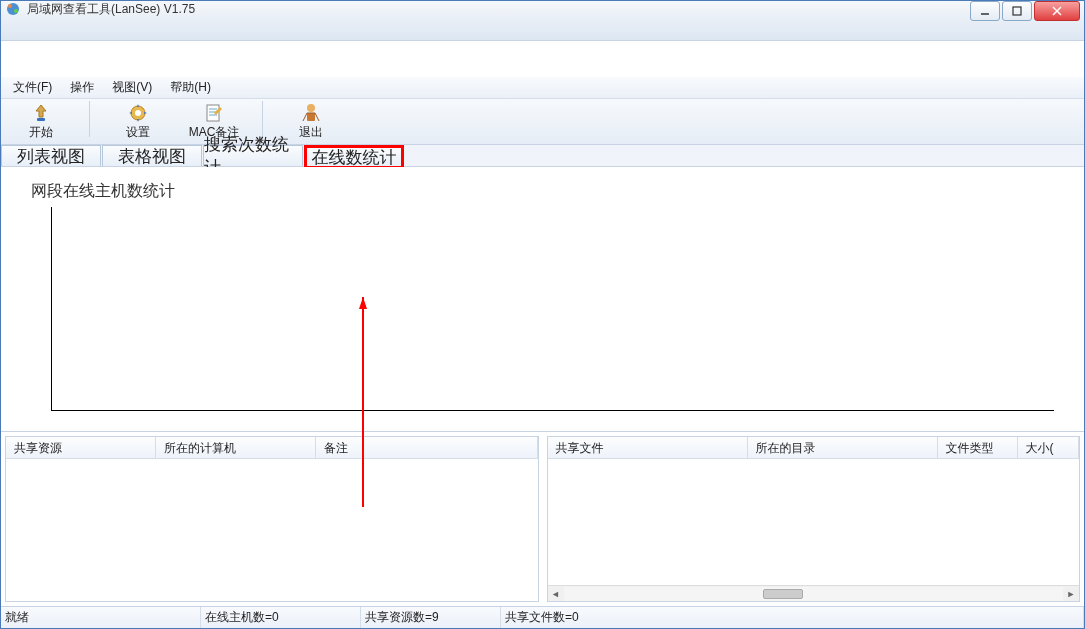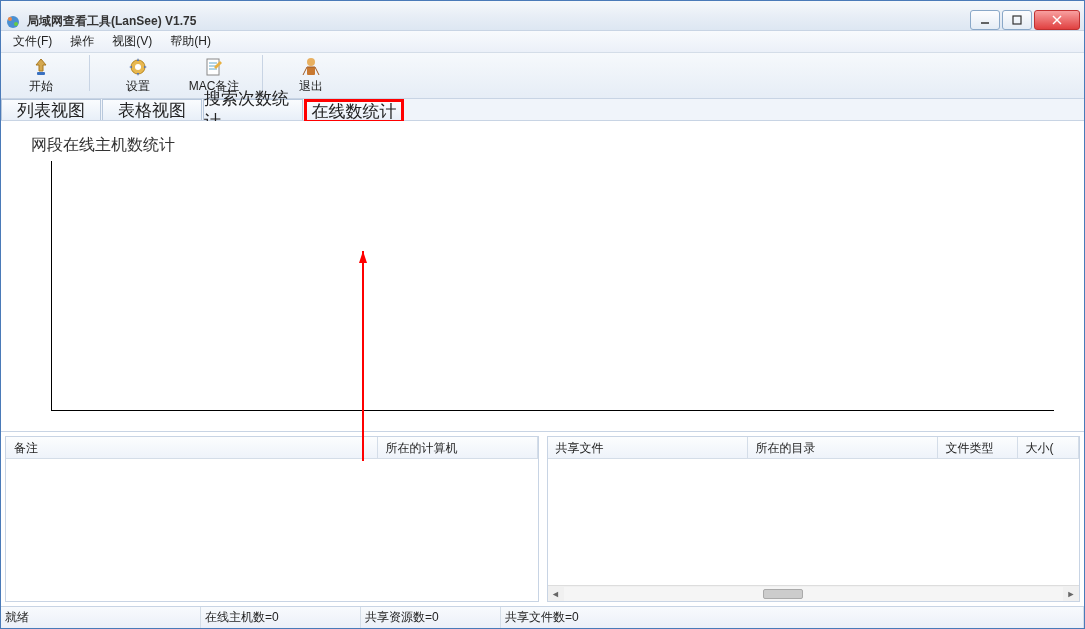--- a/index.html
+++ b/index.html
@@ -1,27 +1,27 @@
 <!DOCTYPE html>
 <html><head>
   <meta charset="utf-8">
   <style>
     * { margin: 0; padding: 0; box-sizing: border-box; font-family: "Microsoft YaHei", SimSun, Arial, sans-serif; }
     body { width: 1085px; height: 629px; background: #fff; overflow: hidden; }
     
     .window { width: 1085px; height: 629px; border: 1px solid #4a7ab8; background: #fff; display: flex; flex-direction: column; position: relative; }
     
-    .titlebar { height: 30px; background: linear-gradient(to bottom, #f5f8fb 0%, #e8eef6 50%, #dde7f2 100%); border-bottom: 1px solid #c8d4e4; display: flex; align-items: flex-end; padding: 0 4px; position: relative; font-weight: bold; }
+    .titlebar { height: 40px; background: linear-gradient(to bottom, #f5f8fb 0%, #e8eef6 50%, #dde7f2 100%); border-bottom: 1px solid #c8d4e4; display: flex; align-items: flex-start; padding: 0 4px; position: relative; }
     .titlebar-icon { width: 16px; height: 16px; margin-right: 6px; }
     .titlebar-text { font-size: 12px; color: #333; flex: 1; }
     .win-controls { display: flex; gap: 2px; }
     .win-btn { width: 30px; height: 20px; border: 1px solid #8aa8c8; border-radius: 3px; background: linear-gradient(to bottom, #fdfdfe, #e4ecf5); display: flex; align-items: center; justify-content: center; cursor: pointer; font-size: 10px; }
     .win-btn.close { width: 46px; background: linear-gradient(to bottom, #f8a0a0, #e04040); border-color: #c03030; color: #fff; }
     
-    .menubar { height: 22px; background: linear-gradient(to bottom, #f8fafd, #ebf0f8); border-bottom: 1px solid #d4dde8; display: flex; align-items: flex-end; padding: 0 4px; gap: 2px; }
+    .menubar { height: 22px; background: linear-gradient(to bottom, #f8fafd, #ebf0f8); border-bottom: 1px solid #d4dde8; display: flex; align-items: flex-end; padding: 0 4px; gap: 2px; margin-top: 36px; }
     .menu-item { font-size: 12px; padding: 2px 8px; cursor: pointer; color: #222; }
     
     .toolbar { height: 46px; background: linear-gradient(to bottom, #f6f9fc, #e6edf6); border-bottom: 1px solid #c8d4e4; display: flex; align-items: flex-start; padding: 2px 8px; gap: 12px; }
     .tool-btn { width: 64px; height: 42px; display: flex; flex-direction: column; align-items: center; justify-content: center; cursor: pointer; border: 1px solid transparent; border-radius: 3px; }
     .tool-icon { width: 20px; height: 20px; margin-bottom: 1px; }
     .tool-label { font-size: 12px; color: #222; }
     .tool-sep { width: 1px; height: 36px; background: #c8d4e4; margin: 0 4px; }
     
     .tabs { height: 22px; background: #f0f4fa; display: flex; border-bottom: 1px solid #c8d4e4; }
     .tab { width: 100px; height: 21px; border: 1px solid #b8c8dc; border-bottom: none; background: linear-gradient(to bottom, #fafcfe, #e8eff8); display: flex; align-items: center; justify-content: center; font-size: 17px; color: #222; cursor: pointer; margin-right: 1px; }
@@ -140,22 +140,23 @@
     </div>
     <svg class="annotation-arrow" width="20" height="220">
       <line x1="4" y1="0" x2="4" y2="210" stroke="#ff0000" stroke-width="2"></line>
       <polygon points="4,0 0,12 8,12" fill="#ff0000"></polygon>
     </svg>
   </div>
 
   <div class="bottom-panels">
     <div class="panel">
       <div class="panel-header">
+        <div class="col-header" style="width:150px">共享资源</div>
+        <div class="col-header" style="width:160px">所在的计算机</div>
         <div class="col-header" style="flex:1">备注</div>
-        <div class="col-header" style="width:160px">所在的计算机</div>
       </div>
       <div class="panel-body"></div>
     </div>
     <div class="panel">
       <div class="panel-header">
         <div class="col-header" style="width:200px">共享文件</div>
         <div class="col-header" style="width:190px">所在的目录</div>
         <div class="col-header" style="width:80px">文件类型</div>
         <div class="col-header" style="flex:1">大小(</div>
       </div>
@@ -166,17 +167,17 @@
           <div class="scroll-thumb"></div>
         </div>
         <div class="scroll-arrow" style="right:0">►</div>
       </div>
     </div>
   </div>
 
   <div class="statusbar">
     <div class="status-cell" style="width:200px">就绪</div>
     <div class="status-cell" style="width:160px">在线主机数=0</div>
-    <div class="status-cell" style="width:140px">共享资源数=0</div>
+    <div class="status-cell" style="width:140px">共享资源数=9</div>
     <div class="status-cell" style="flex:1">共享文件数=0</div>
   </div>
 
 </div>
 
 </body></html>

